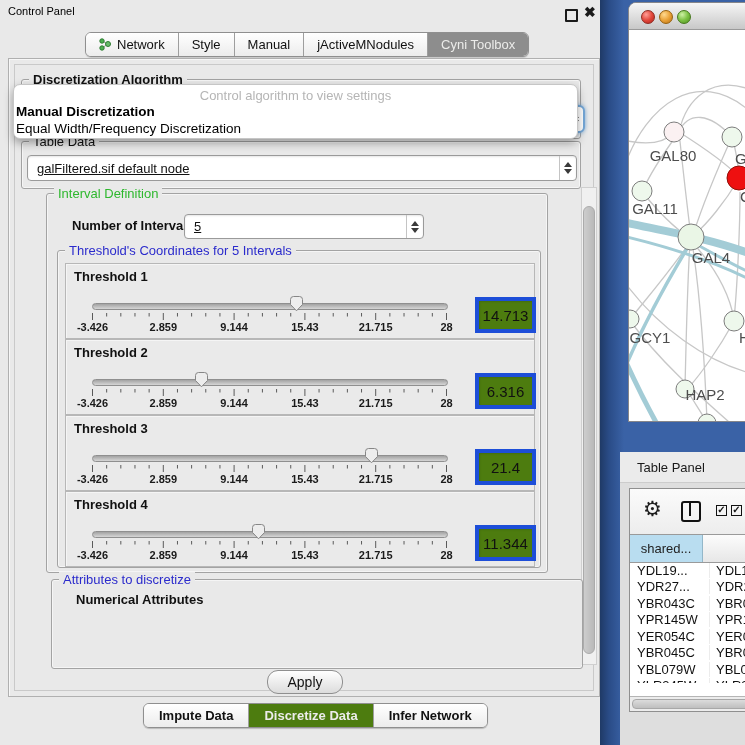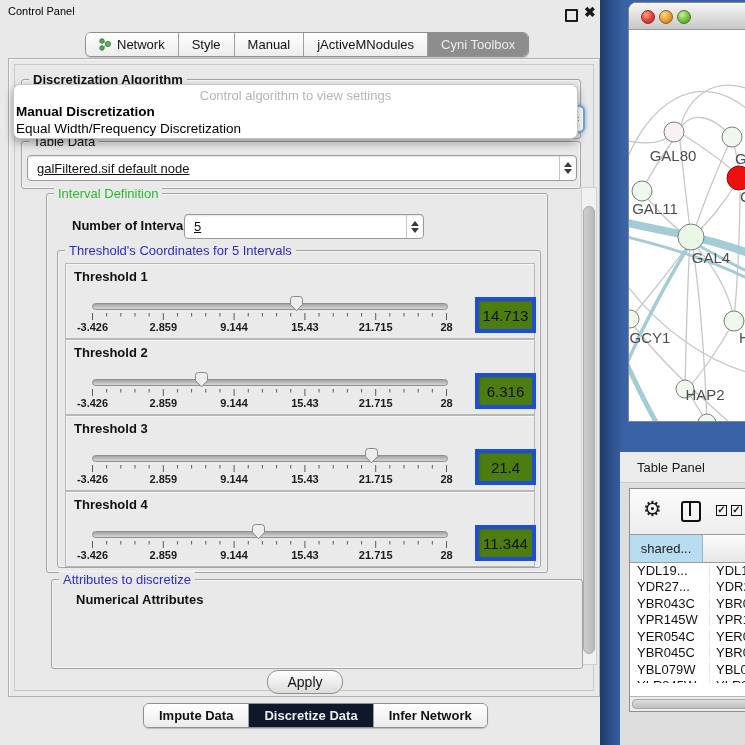--- a/index.html
+++ b/index.html
@@ -54,21 +54,21 @@
   .alist .vsb{position:absolute;right:0;top:0;width:12px;height:100%;background:#e4e4e4;border-left:1px solid #c2c2c2;}
   .alist .vsb .th{position:absolute;left:1px;top:2px;width:9px;height:26px;border-radius:5px;background:#b8c3cb;border:1px solid #9aa5ad;}
   
   .main-sb{position:absolute;left:572px;top:128px;width:14px;height:476px;background:#f0f0f0;border:1px solid #cfcfcf;}
   .main-sb .th{position:absolute;left:1px;top:18px;width:10px;height:446px;border-radius:6px;background:linear-gradient(90deg,#cdcdcd,#b9b9b9);border:1px solid #ababab;}
   
   .apply-btn{position:absolute;left:258px;top:611px;width:74px;height:22px;border:1px solid #8f8f8f;border-radius:11px;background:linear-gradient(#ffffff,#dcdcdc);font-size:14px;display:flex;align-items:center;justify-content:center;cursor:default;}
   .bottom-tabbar{position:absolute;left:143px;top:703px;display:flex;border:1px solid #8f8f8f;border-radius:6px;overflow:hidden;box-shadow:0 1px 1px rgba(0,0,0,.2);}
   .btab{padding:4px 15px;font-size:13px;font-weight:bold;background:linear-gradient(#ffffff,#ececec);border-right:1px solid #9e9e9e;white-space:nowrap;cursor:default;}
   .btab:last-child{border-right:none;}
-  .btab.selected{background:#0f172a;color:#ececea;}
+  .btab.selected{background:#4d7c0f;color:#ececea;}
   
   .net-window{position:absolute;left:628px;top:2px;width:120px;height:418px;background:#fff;border:1px solid #86868a;border-radius:8px 0 0 0;overflow:hidden;z-index:10;}
   .net-titlebar{position:absolute;left:0;top:0;width:100%;height:26px;background:linear-gradient(#f6f6f6,#c8c8c8);border-bottom:1px solid #9a9a9a;}
   .tl{position:absolute;top:7px;width:12px;height:12px;border-radius:50%;}
   .tl.red{left:12px;background:radial-gradient(circle at 35% 30%,#ff9e96 0%,#e2483c 50%,#b0221a 100%);border:1px solid #8e2a22;}
   .tl.yellow{left:30px;background:radial-gradient(circle at 35% 30%,#ffd98f 0%,#eaa238 50%,#b67014 100%);border:1px solid #96600f;}
   .tl.green{left:48px;background:radial-gradient(circle at 35% 30%,#cdf0a4 0%,#7cc144 50%,#4e8f1f 100%);border:1px solid #45781c;}
   .net-canvas{position:absolute;left:0;top:27px;}
   
   .table-dock{position:absolute;left:620px;top:452px;width:125px;height:293px;background:#dedede;overflow:hidden;z-index:5;padding-left:12px;}

